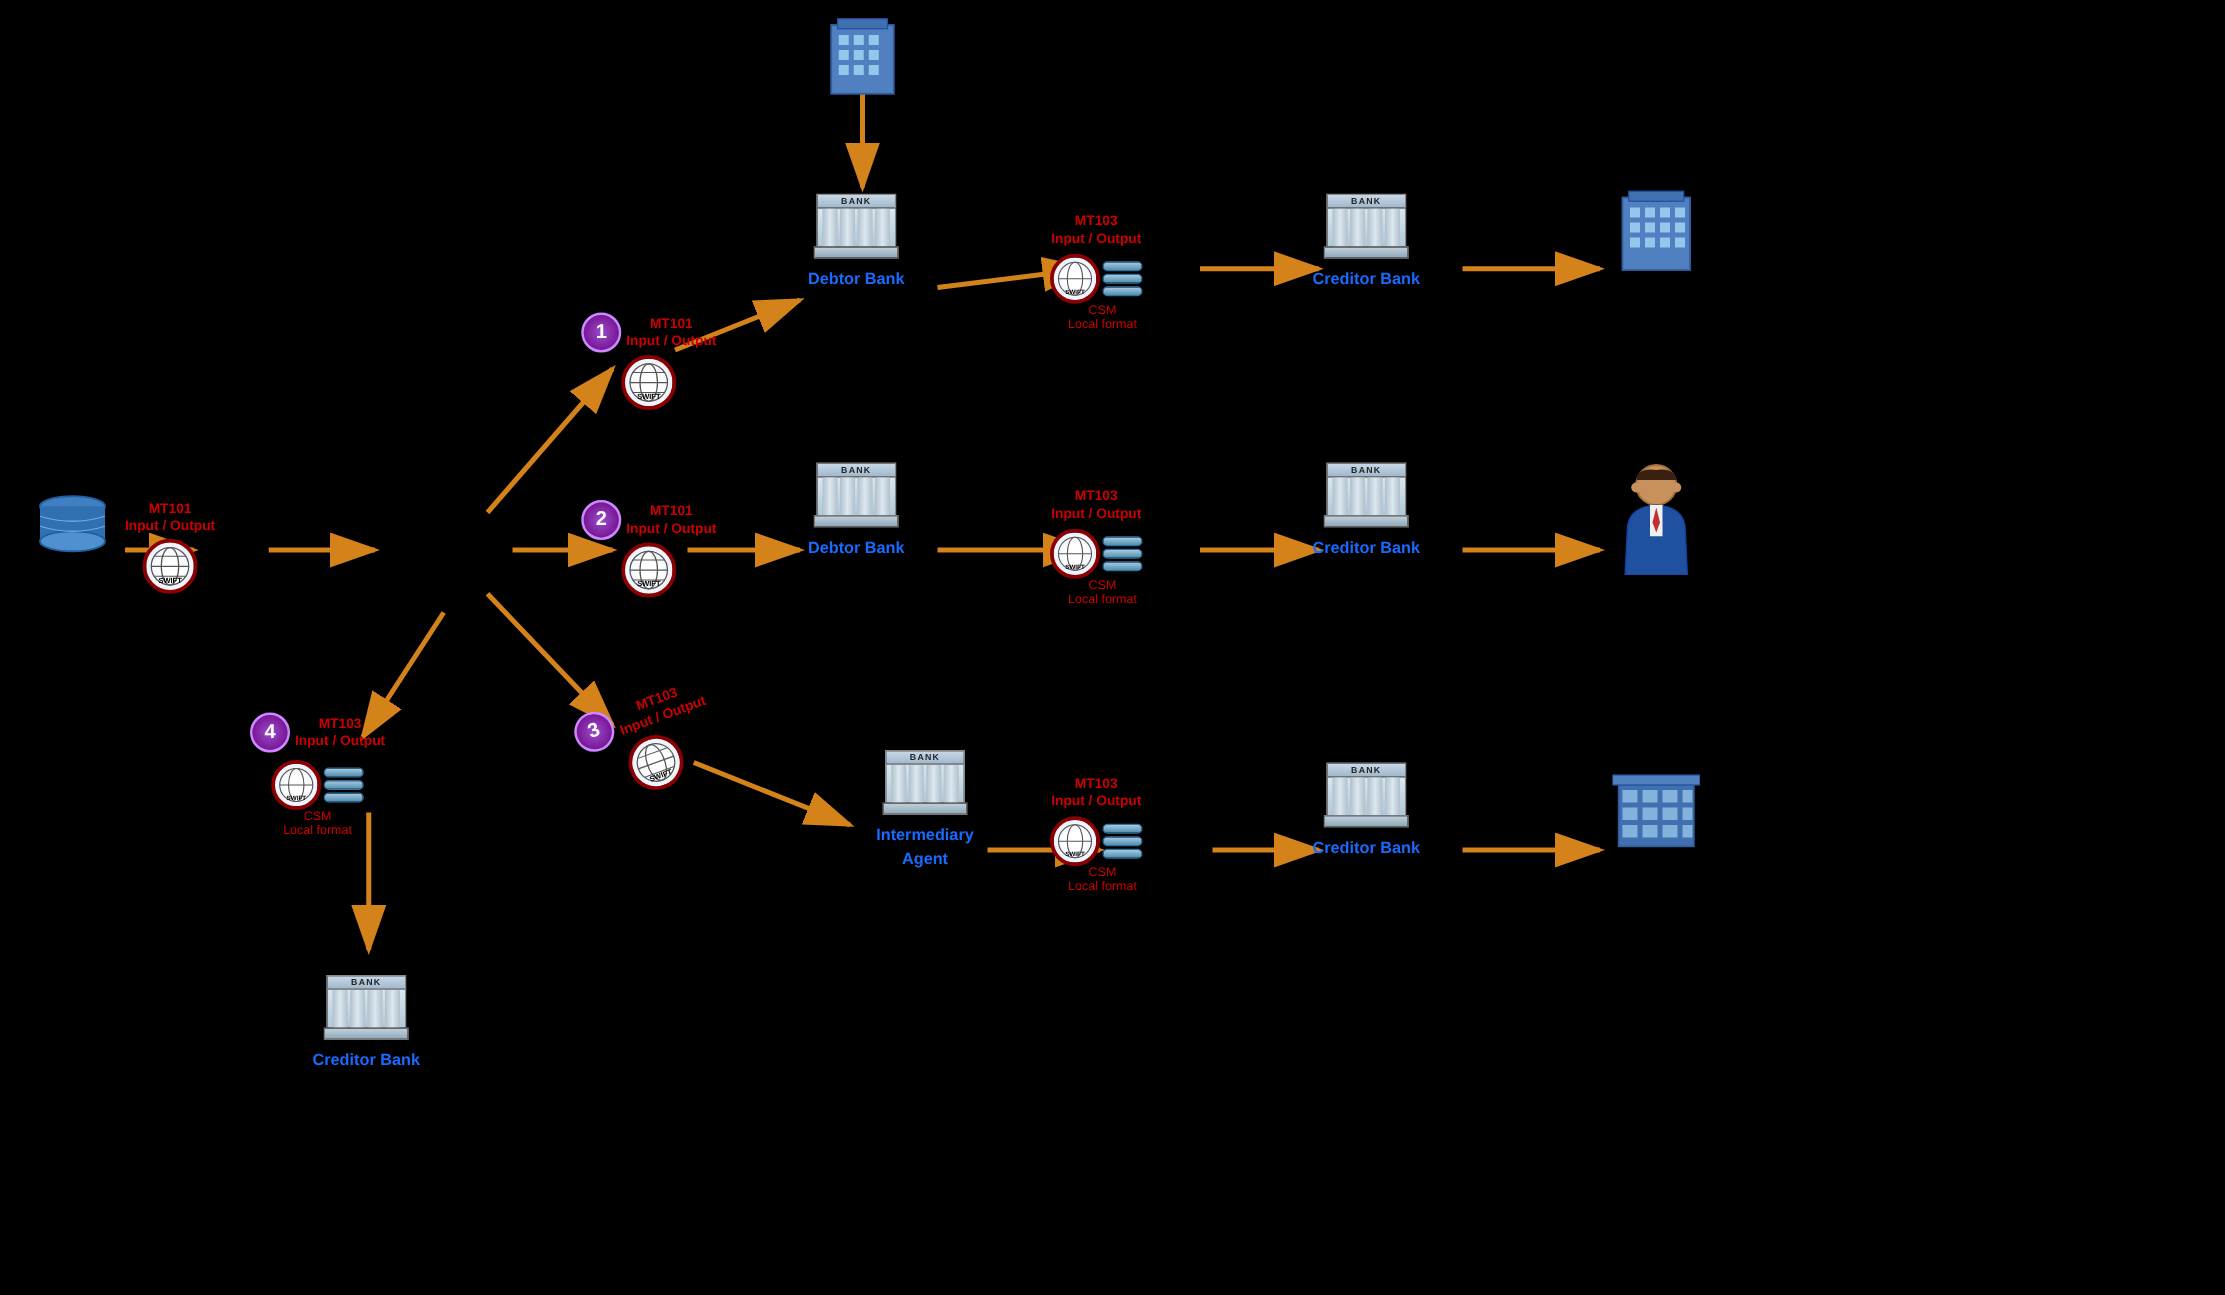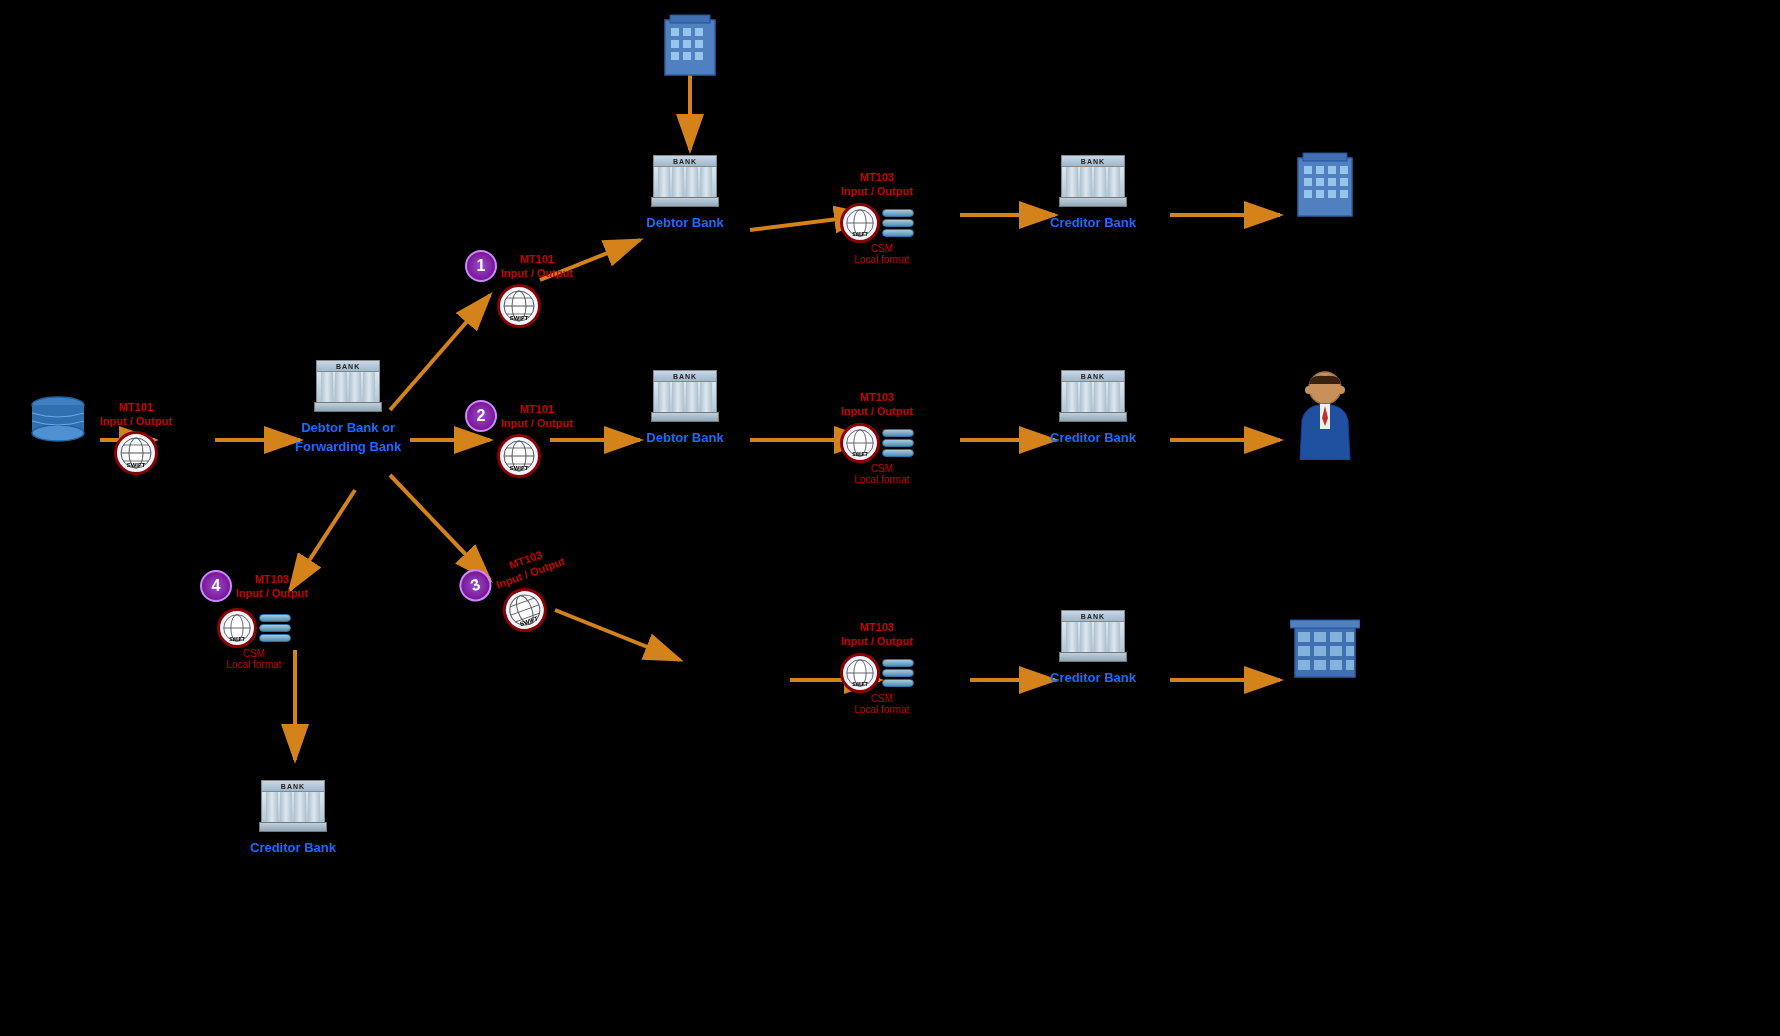--- a/index.html
+++ b/index.html
@@ -212,38 +212,20 @@
         <circle cx="17" cy="17" r="15" fill="none" stroke="#555" stroke-width="1"></circle>
         <ellipse cx="17" cy="17" rx="7" ry="15" fill="none" stroke="#555" stroke-width="1"></ellipse>
         <line x1="2" y1="17" x2="32" y2="17" stroke="#555" stroke-width="1"></line>
         <line x1="4" y1="9" x2="30" y2="9" stroke="#555" stroke-width="0.8"></line>
         <line x1="4" y1="25" x2="30" y2="25" stroke="#555" stroke-width="0.8"></line>
       </svg>
       <span style="position:absolute;bottom:4px;font-size:6px;font-weight:bold;color:#000;">SWIFT</span>
     </div>
   </div>
 
-  <div class="node" style="left:295px;top:360px;">
-    <div class="bank-icon">
-      <div class="bank-building">
-        <div class="bank-roof">
-            <span class="bank-label-top">BANK</span>
-          </div>
-        <div class="bank-columns">
-          <div class="bank-col"></div>
-            <div class="bank-col"></div>
-            <div class="bank-col"></div>
-            <div class="bank-col"></div>
-        </div>
-        <div class="bank-base"></div>
-      </div>
-    </div>
-    <div class="bank-name" style="margin-top:4px;">Debtor Bank or</div>
-    <div class="bank-name">Forwarding Bank</div>
-  </div>
 
   <div class="node" style="left:465px;top:250px;align-items:center;">
     <div style="display:flex;align-items:center;gap:4px;margin-bottom:2px;">
       <div class="circle-badge">
           <span>1</span>
         </div>
       <div class="msg-label">MT101<br>Input / Output</div>
     </div>
     <div class="swift-icon">
       <svg width="34" height="34" viewBox="0 0 34 34">
@@ -342,20 +324,38 @@
             <div class="bank-col"></div>
             <div class="bank-col"></div>
             <div class="bank-col"></div>
         </div>
         <div class="bank-base"></div>
       </div>
     </div>
     <div class="bank-name">Debtor Bank</div>
   </div>
 
+  <div class="node" style="left:700px;top:600px;">
+    <div class="bank-icon">
+      <div class="bank-building">
+        <div class="bank-roof">
+            <span class="bank-label-top">BANK</span>
+          </div>
+        <div class="bank-columns">
+          <div class="bank-col"></div>
+            <div class="bank-col"></div>
+            <div class="bank-col"></div>
+            <div class="bank-col"></div>
+        </div>
+        <div class="bank-base"></div>
+      </div>
+    </div>
+    <div class="bank-name">Intermediary</div>
+    <div class="bank-name">Agent</div>
+  </div>
 
   <div class="node" style="left:840px;top:170px;align-items:center;">
     <div class="msg-label">MT103<br>Input / Output</div>
     <div class="swift-csm" style="margin-top:4px;">
       <div class="swift-icon" style="width:40px;height:40px;">
         <svg width="30" height="30" viewBox="0 0 34 34">
           <circle cx="17" cy="17" r="15" fill="none" stroke="#555" stroke-width="1"></circle>
           <ellipse cx="17" cy="17" rx="7" ry="15" fill="none" stroke="#555" stroke-width="1"></ellipse>
           <line x1="2" y1="17" x2="32" y2="17" stroke="#555" stroke-width="1"></line>
         </svg>

